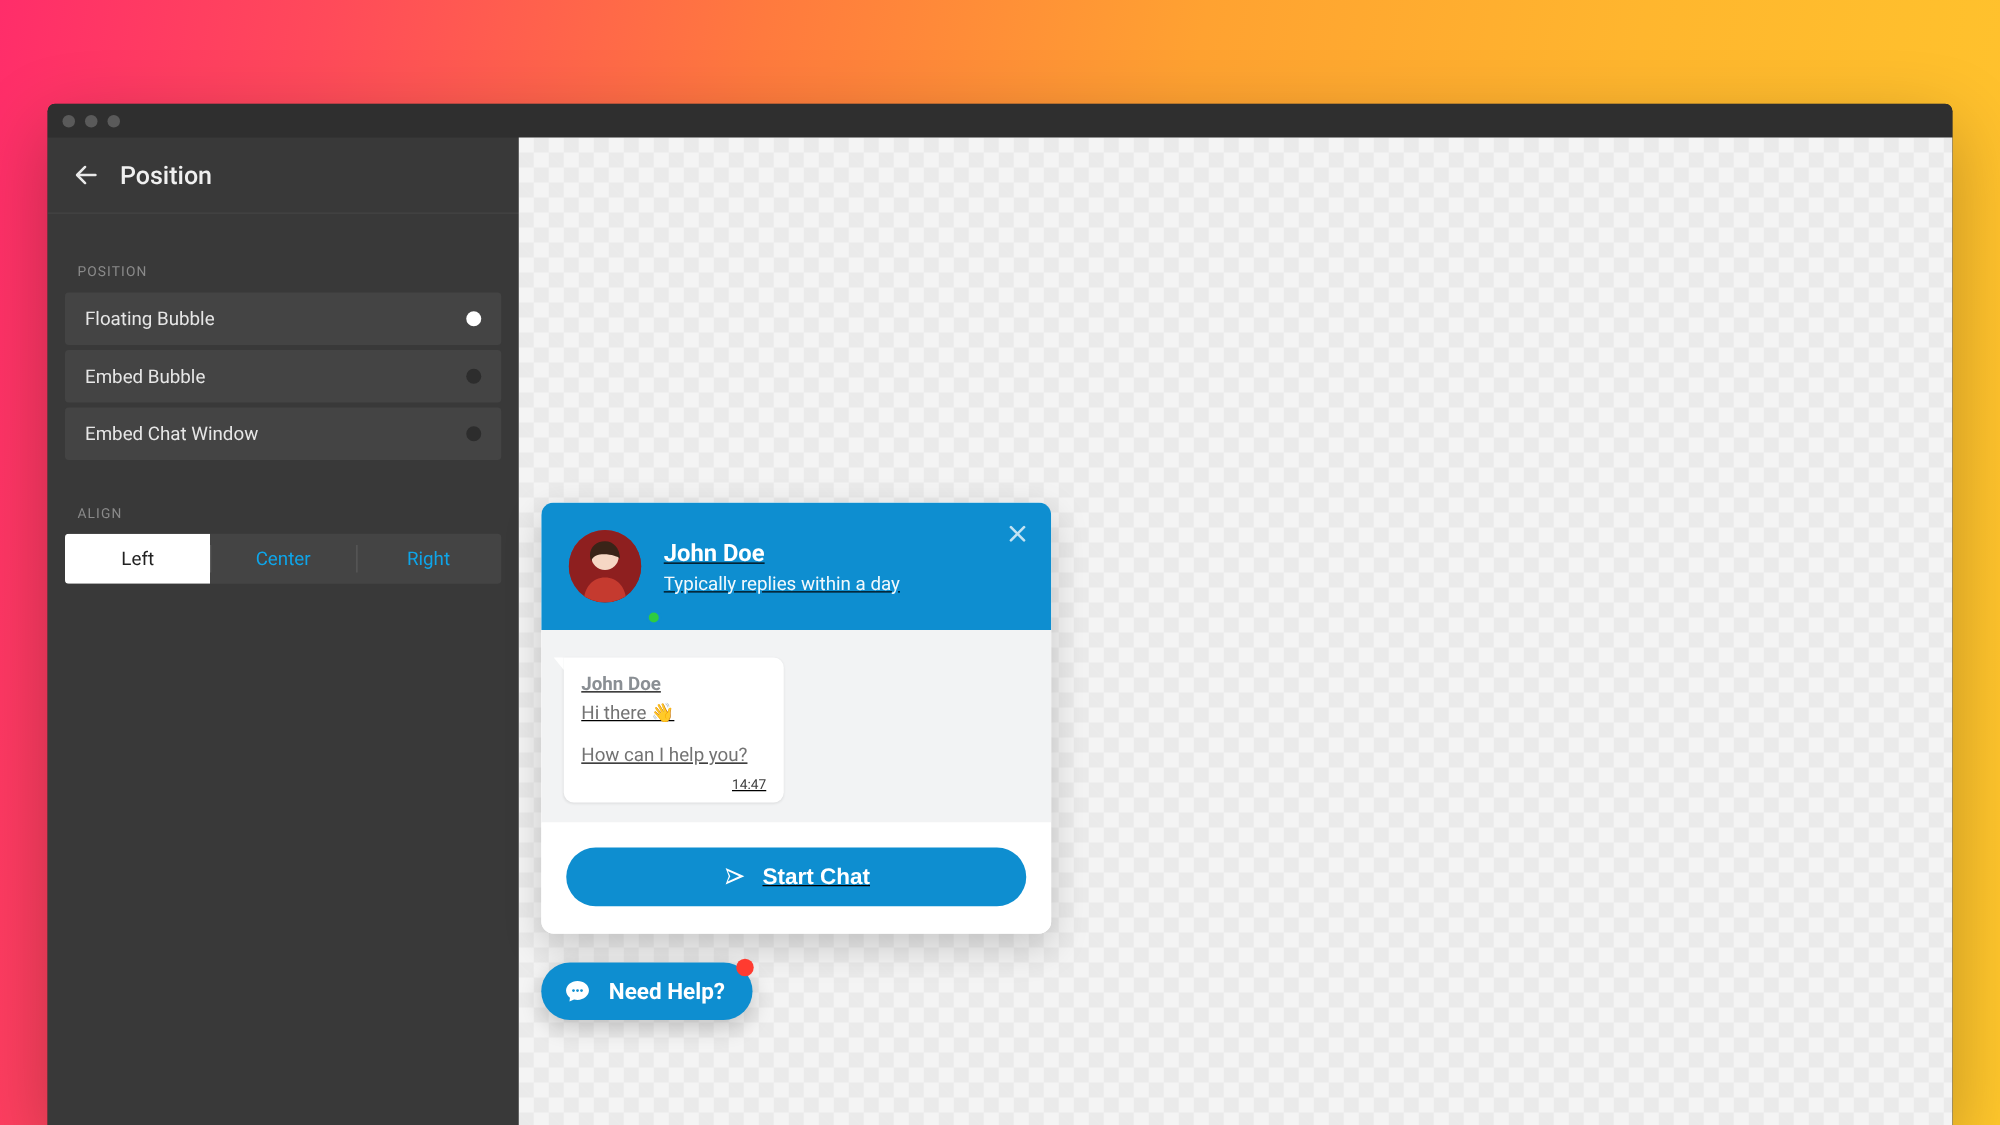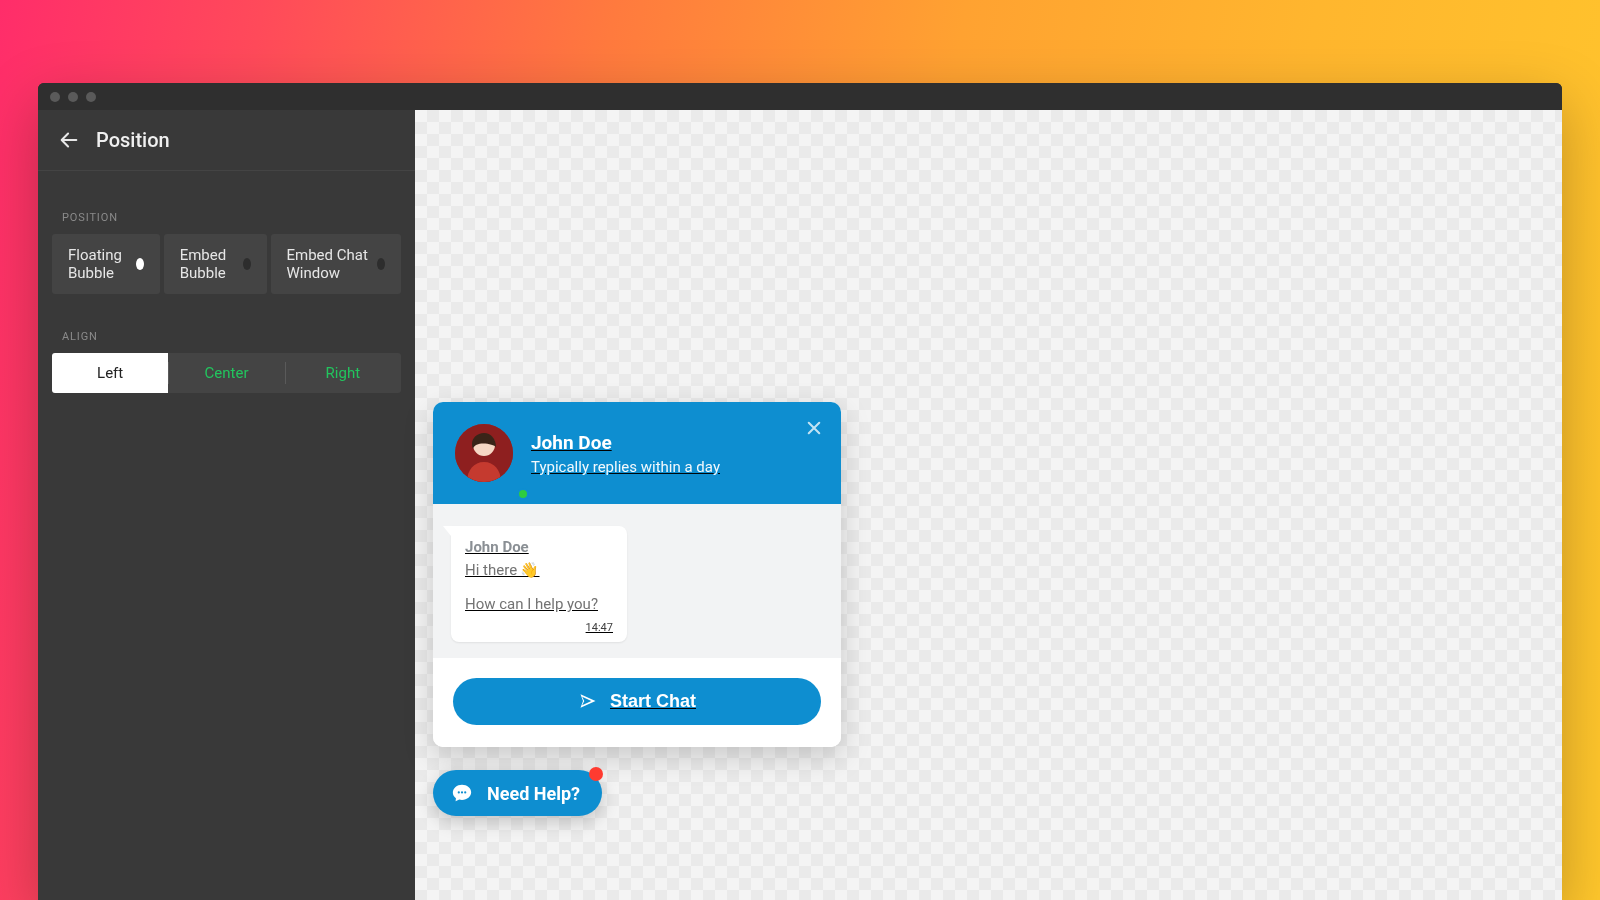--- a/index.html
+++ b/index.html
@@ -43,40 +43,40 @@
   .back-arrow { width:22px; height:22px; color:#e8e8e8; cursor:pointer; }
   .sidebar-title { font-size:20px; font-weight:500; color:#f0f0f0; }
 
   .section-label {
     font-size:11px; letter-spacing:.08em; color:#8a8a8a;
     padding: 40px 24px 10px 24px;
     text-transform:uppercase;
   }
   .section-label.align { padding-top: 36px; }
 
-  .radio-list { display:flex; flex-direction:row; gap:4px; padding:0 14px; }
+  .radio-list { display:flex; flex-direction:column; gap:4px; padding:0 14px; }
   .radio-item {
     background:#444444;
     border-radius:3px;
     padding: 12px 16px;
     display:flex; align-items:center; justify-content:space-between;
     cursor:pointer;
     font-size:15px; color:#e6e6e6;
   }
   .radio-dot {
     width:12px; height:12px; border-radius:50%;
     background:#2d2d2d;
   }
   .radio-item.selected .radio-dot { background:#ffffff; }
 
   .seg {
     margin:0 14px; display:flex; background:#444444; border-radius:3px; overflow:hidden;
   }
   .seg-item {
-    flex:1; text-align:center; padding:11px 0; font-size:15px; color:#22c55e; cursor:pointer; position:relative;
+    flex:1; text-align:center; padding:11px 0; font-size:15px; color:#0ea5e9; cursor:pointer; position:relative;
   }
   .seg-item + .seg-item::before {
     content:""; position:absolute; left:0; top:9px; bottom:9px; width:1px; background:rgba(255,255,255,.12);
   }
   .seg-item.selected { background:#ffffff; color:#222; }
   .seg-item.selected::before { display:none; }
 
   
   .preview {
     flex:1;

